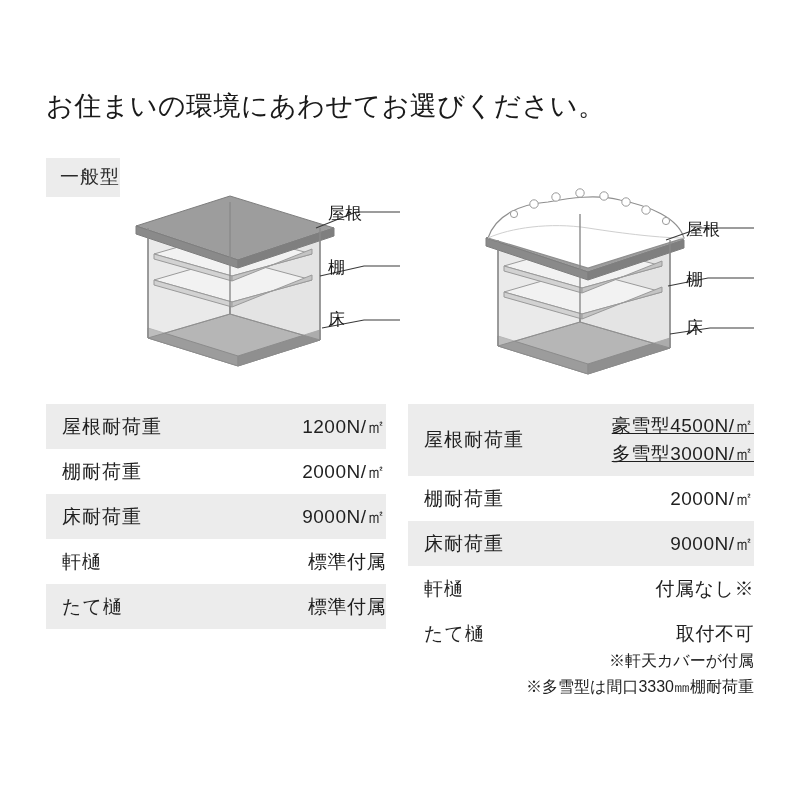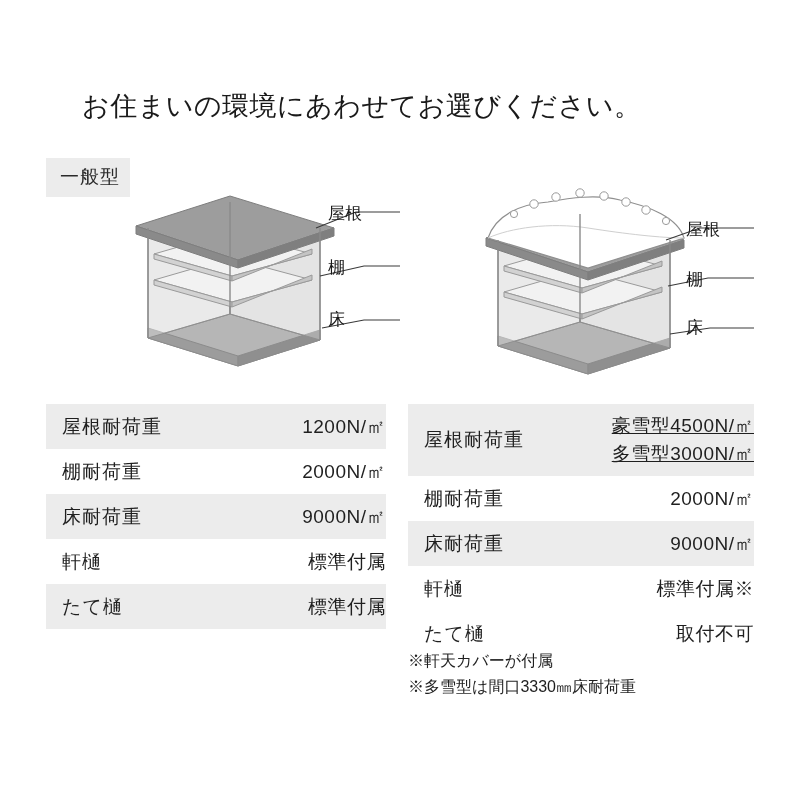--- a/index.html
+++ b/index.html
@@ -25,31 +25,30 @@
 
   
   .heading {
     position: absolute;
     left: 46px;
     top: 88px;
     font-size: 27px;
     letter-spacing: 0.5px;
     color: #1a1a1a;
     white-space: nowrap;
-    margin-left: 36px;
   }
 
   
   .col-title {
     position: absolute;
     background: #ececec;
     color: #2a2a2a;
     font-size: 19px;
     letter-spacing: 1px;
-    padding: 6px 10px 7px 14px;
+    padding: 6px 0 7px 14px;
     white-space: nowrap;
   }
   .col-title.left  { left: 46px;  top: 158px; }
   .col-title.right { left: 408px; top: 158px; }
 
   
   .illus {
     position: absolute;
   }
   .illus.left  { left: 120px; top: 188px; width: 280px; height: 190px; }
@@ -94,20 +93,21 @@
   .value .two-line {
     line-height: 1.45;
     text-decoration: underline;
   }
 
   .notes {
     position: absolute;
     left: 408px;
     top: 648px;
     width: 346px;
+    text-align: right;
     font-size: 16px;
     line-height: 1.6;
     color: #1f1f1f;
   }
   .notes div { white-space: nowrap; }
 </style>
 </head>
 <body>
 
 <div class="page">
@@ -238,27 +238,27 @@
       <tr class="plain">
         <td class="label">棚耐荷重</td>
         <td class="value">2000N/㎡</td>
       </tr>
       <tr class="shade">
         <td class="label">床耐荷重</td>
         <td class="value">9000N/㎡</td>
       </tr>
       <tr class="plain">
         <td class="label">軒樋</td>
-        <td class="value">標準付属※</td>
+        <td class="value">付属なし※</td>
       </tr>
       <tr class="plain">
         <td class="label">たて樋</td>
         <td class="value">取付不可</td>
       </tr>
     </tbody>
   </table>
 
   <div class="notes">
     <div>※軒天カバーが付属</div>
-    <div>※多雪型は間口3330㎜床耐荷重</div>
+    <div>※多雪型は間口3330㎜棚耐荷重</div>
   </div>
 
 </div>
 
 </body></html>

